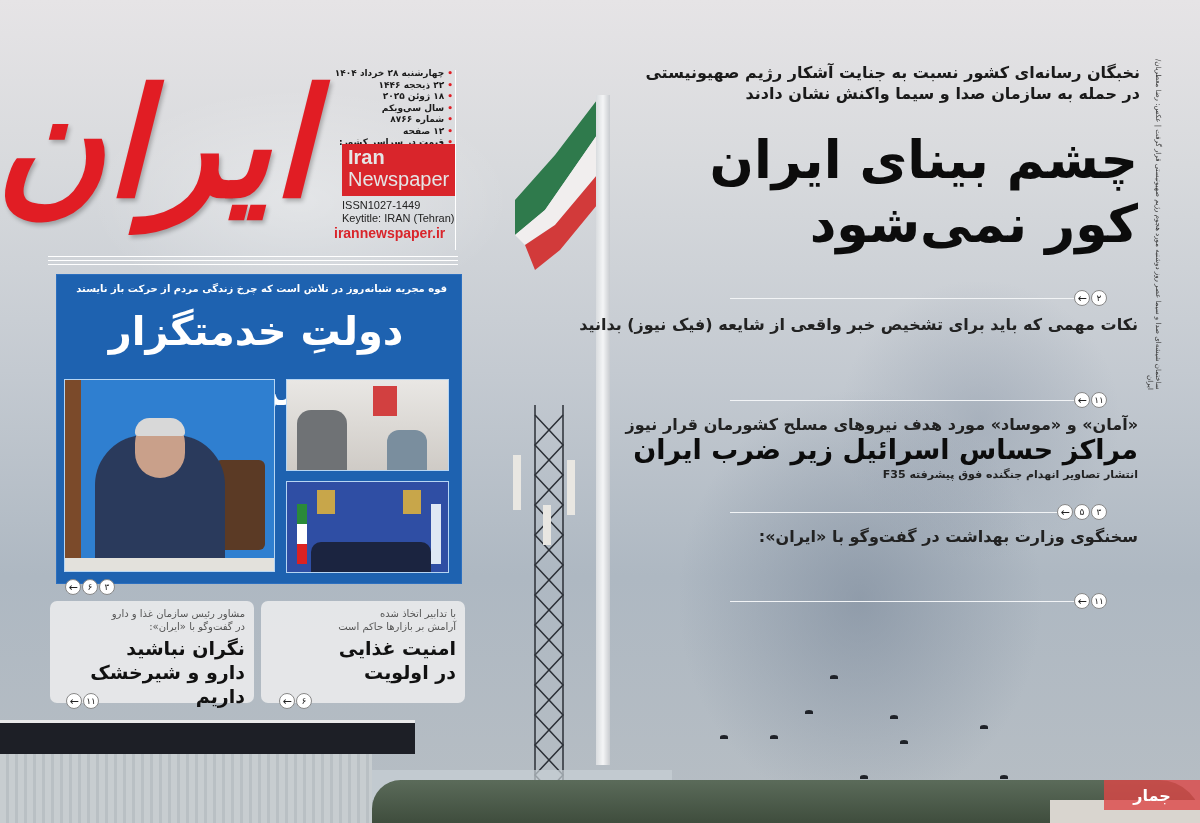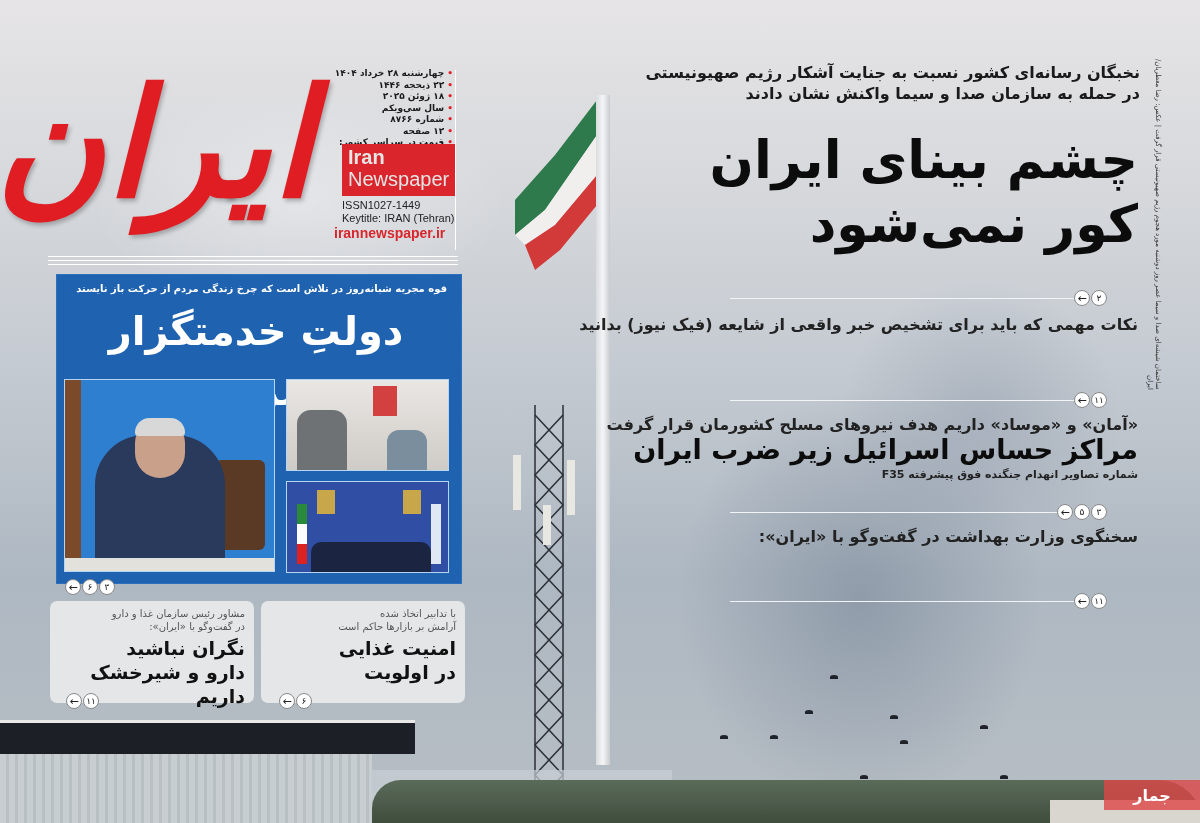--- a/index.html
+++ b/index.html
@@ -222,23 +222,23 @@
 <div class="story" style="top:318px">
   <div class="kick">نکات مهمی که باید برای تشخیص خبر واقعی از شایعه (فیک نیوز) بدانید</div>
 </div>
 <div class="divider" style="left:730px;top:400px;width:350px"></div>
 <div class="pageref" style="left:1074px;top:392px">
   <span class="arrow">←</span>
   <span>۱۱</span>
 </div>
 
 <div class="story" style="top:418px">
-  <div class="kick">«آمان» و «موساد» داریم هدف نیروهای مسلح کشورمان قرار گرفت</div>
+  <div class="kick">«آمان» و «موساد» مورد هدف نیروهای مسلح کشورمان قرار نیوز</div>
   <div class="head">مراکز حساس اسرائیل زیر ضرب ایران</div>
-  <div class="sub">شماره تصاویر انهدام جنگنده فوق پیشرفته F35</div>
+  <div class="sub">انتشار تصاویر انهدام جنگنده فوق پیشرفته F35</div>
 </div>
 <div class="divider" style="left:730px;top:512px;width:330px"></div>
 <div class="pageref" style="left:1057px;top:504px">
   <span class="arrow">←</span>
   <span>۵</span>
   <span>۳</span>
 </div>
 
 <div class="story" style="top:530px">
   <div class="kick">سخنگوی وزارت بهداشت در گفت‌وگو با «ایران»:</div>

